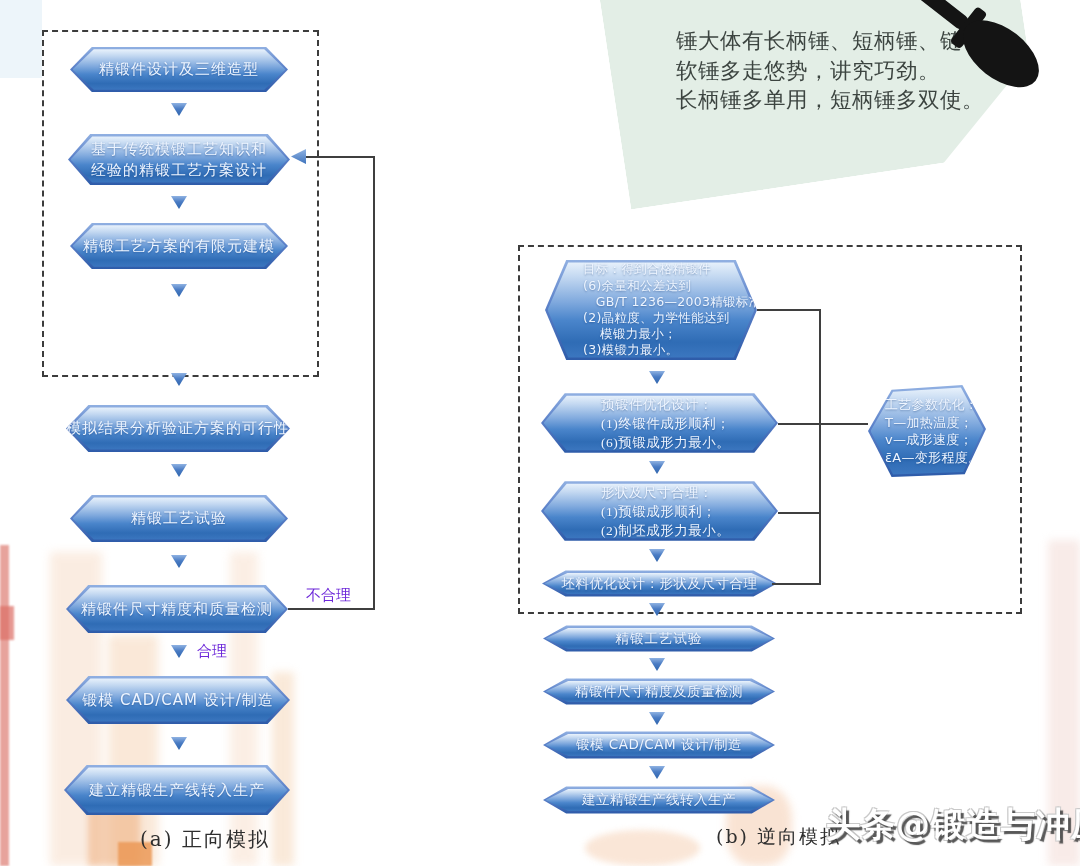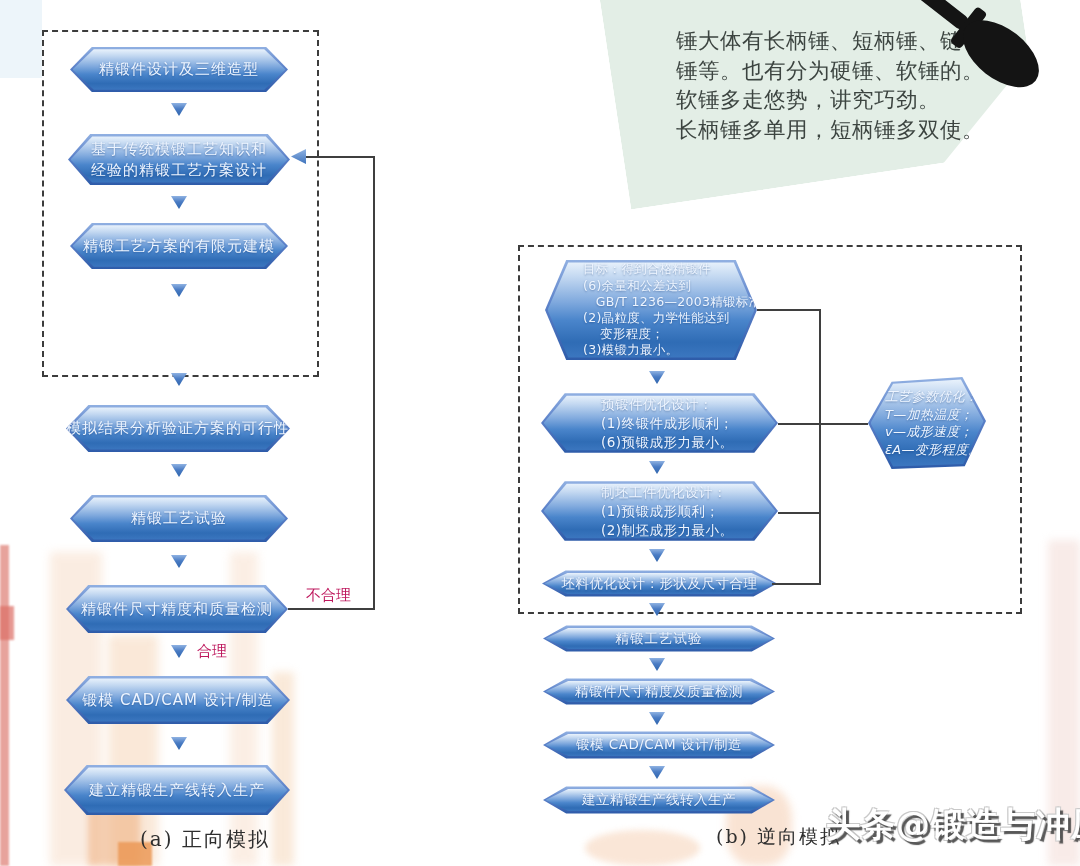--- a/index.html
+++ b/index.html
@@ -11,33 +11,33 @@
        background:linear-gradient(180deg,#93b2e3 0%,#5b81c9 45%,#2c5aa8 100%);}
   .hex-in{position:absolute;inset:2.5px;
        clip-path:polygon(0% 50%,10% 2%,90% 2%,100% 50%,90% 98%,10% 98%);
        background:linear-gradient(180deg,#eaf3fc 0%,#c3d8f1 16%,#7ea8dd 42%,#4a85cb 60%,#2f6cb5 82%,#3d78c1 100%);}
   .hex-txt{position:relative;z-index:2;width:100%;height:100%;display:flex;flex-direction:column;
        justify-content:center;color:#eef5ff;text-shadow:0 1px 2px rgba(20,60,120,.45);}
   .hex-txt.center{align-items:center;text-align:center;}
   .hex-txt.left{align-items:flex-start;text-align:left;}
   .box-line{white-space:pre;}
   .fz15{font-size:15px;letter-spacing:1px;}
-  .fz14{font-size:13.5px;letter-spacing:.5px;line-height:19px;}
+  .fz14{font-size:13.5px;letter-spacing:.5px;line-height:19px;font-family:Liberation Serif, serif;}
   .fz13{font-size:12.5px;letter-spacing:.3px;line-height:16.2px;}
   .fz13s{font-size:13px;letter-spacing:.3px;line-height:17.5px;}
   
   .arr-down{position:absolute;width:16px;height:13px;
        clip-path:polygon(0 0,100% 0,50% 100%);
        background:linear-gradient(180deg,#8fb2e2 0%,#4a7cc4 45%,#2f65ad 100%);}
   .arr-left{position:absolute;width:15px;height:15px;
        clip-path:polygon(100% 0,100% 100%,0 50%);
        background:linear-gradient(180deg,#8fb2e2,#3f74bd);}
   .cline{position:absolute;background:#3f3f3f;}
   .dashed-box{position:absolute;border:2px dashed #3c3c3c;}
-  .lbl{position:absolute;color:#be185d;font-size:15px;font-family:"DejaVu Serif",serif;}
+  .lbl{position:absolute;color:#6d28d9;font-size:15px;font-family:"DejaVu Serif",serif;}
   .caption{position:absolute;color:#2e2e2e;font-size:20px;font-family:"DejaVu Serif",serif;
        letter-spacing:2px;}
   
   .note-bg{position:absolute;left:612px;top:-48px;width:416px;height:228px;background:#e3eee6;
        transform:rotate(-8.5deg);clip-path:polygon(0 0,100% 0,100% 60%,76% 100%,0 100%);}
   .note-text{position:absolute;left:676px;top:26px;font-size:21.5px;line-height:29.5px;
        color:#3c4440;letter-spacing:.5px;}
   .note-text .box-line{white-space:pre;}
   
   .watermark{position:absolute;left:826px;top:802px;font-size:34px;font-weight:bold;
@@ -60,21 +60,20 @@
   <div class="decor" style="left:272px;top:672px;width:22px;height:194px;background:#f5d4b4;opacity:.5;filter:blur(4px);"></div>
   <div class="decor" style="left:0;top:545px;width:9px;height:321px;background:#e28d84;opacity:.8;filter:blur(1px);"></div>
   <div class="decor" style="left:0;top:606px;width:14px;height:34px;background:#dd6f66;opacity:.7;filter:blur(1px);"></div>
   <div class="decor" style="left:1048px;top:540px;width:32px;height:326px;background:#f2d8d2;opacity:.5;filter:blur(4px);"></div>
   <div class="decor" style="left:585px;top:830px;width:115px;height:36px;border-radius:50%;background:#f7d6bd;opacity:.6;filter:blur(3px);"></div>
   <div class="decor" style="left:726px;top:786px;width:66px;height:80px;border-radius:40%;background:#f5cdb0;opacity:.55;filter:blur(4px);"></div>
 
   <div class="note-bg"></div>
   <div class="note-text">
       <div class="box-line">锤大体有长柄锤、短柄锤、链子</div>
-      <div class="box-line">锤等。也有分为硬锤、软锤的。</div>
       <div class="box-line">软锤多走悠势，讲究巧劲。</div>
       <div class="box-line">长柄锤多单用，短柄锤多双使。</div>
     </div>
 
   <svg style="position:absolute;left:820px;top:-70px;" width="250" height="160" viewBox="0 0 250 160">
     <g transform="rotate(38 125 80)" fill="#141414">
       <rect x="-60" y="72" width="212" height="15" rx="7"></rect>
       <rect x="148" y="57" width="13" height="45" rx="4"></rect>
       <ellipse cx="196" cy="80" rx="44" ry="25"></ellipse>
     </g>
@@ -159,40 +158,40 @@
 
   <div class="dashed-box" style="left:518px;top:245px;width:500px;height:365px;"></div>
 
   <div class="hex" style="left:545px;top:258px;width:212px;height:104px;">
     <div class="hex-in"></div>
     <div class="hex-txt left fz13" style="padding-left:38px;">
         <div class="box-line">目标：得到合格精锻件</div>
         <div class="box-line">(6)余量和公差达到</div>
         <div class="box-line">   GB/T 1236—2003精锻标准；</div>
         <div class="box-line">(2)晶粒度、力学性能达到</div>
-        <div class="box-line">    变形程度；</div>
+        <div class="box-line">    模锻力最小；</div>
         <div class="box-line">(3)模锻力最小。</div>
       </div>
   </div>
   <div class="arr-down" style="left:649px;top:371px;"></div>
 
   <div class="hex" style="left:541px;top:392px;width:237px;height:62px;">
     <div class="hex-in"></div>
     <div class="hex-txt left fz14" style="padding-left:60px;">
         <div class="box-line">预锻件优化设计：</div>
         <div class="box-line">(1)终锻件成形顺利；</div>
         <div class="box-line">(6)预锻成形力最小。</div>
       </div>
   </div>
   <div class="arr-down" style="left:649px;top:461px;"></div>
 
   <div class="hex" style="left:541px;top:480px;width:237px;height:62px;">
     <div class="hex-in"></div>
     <div class="hex-txt left fz14" style="padding-left:60px;">
-        <div class="box-line">制坯工件优化设计：</div>
+        <div class="box-line">形状及尺寸合理：</div>
         <div class="box-line">(1)预锻成形顺利；</div>
         <div class="box-line">(2)制坯成形力最小。</div>
       </div>
   </div>
   <div class="arr-down" style="left:649px;top:549px;"></div>
 
   <div class="hex" style="left:542px;top:570px;width:235px;height:27px;">
     <div class="hex-in"></div>
     <div class="hex-txt center" style="font-size:13.5px;letter-spacing:.5px;">
         <div class="box-line">坯料优化设计：形状及尺寸合理</div>
@@ -226,21 +225,21 @@
 
   <div class="hex" style="left:543px;top:786px;width:232px;height:28px;">
     <div class="hex-in"></div>
     <div class="hex-txt center" style="font-size:13.5px;letter-spacing:.5px;">
         <div class="box-line">建立精锻生产线转入生产</div>
       </div>
   </div>
 
   <div class="caption" style="left:716px;top:824px;font-size:19px;">(b) 逆向模拟</div>
 
-  <div class="hex side-hex" style="left:868px;top:376px;width:118px;height:94px;font-style:italic;">
+  <div class="hex side-hex" style="left:868px;top:384px;width:118px;height:94px;">
     <div class="hex-in"></div>
     <div class="hex-txt left fz13s" style="padding-left:17px;">
         <div class="box-line">工艺参数优化：</div>
         <div class="box-line">T—加热温度；</div>
         <div class="box-line">v—成形速度；</div>
         <div class="box-line">ε̄A—变形程度。</div>
       </div>
   </div>
 
   <div class="cline" style="left:819px;top:309px;width:2px;height:276px;"></div>

